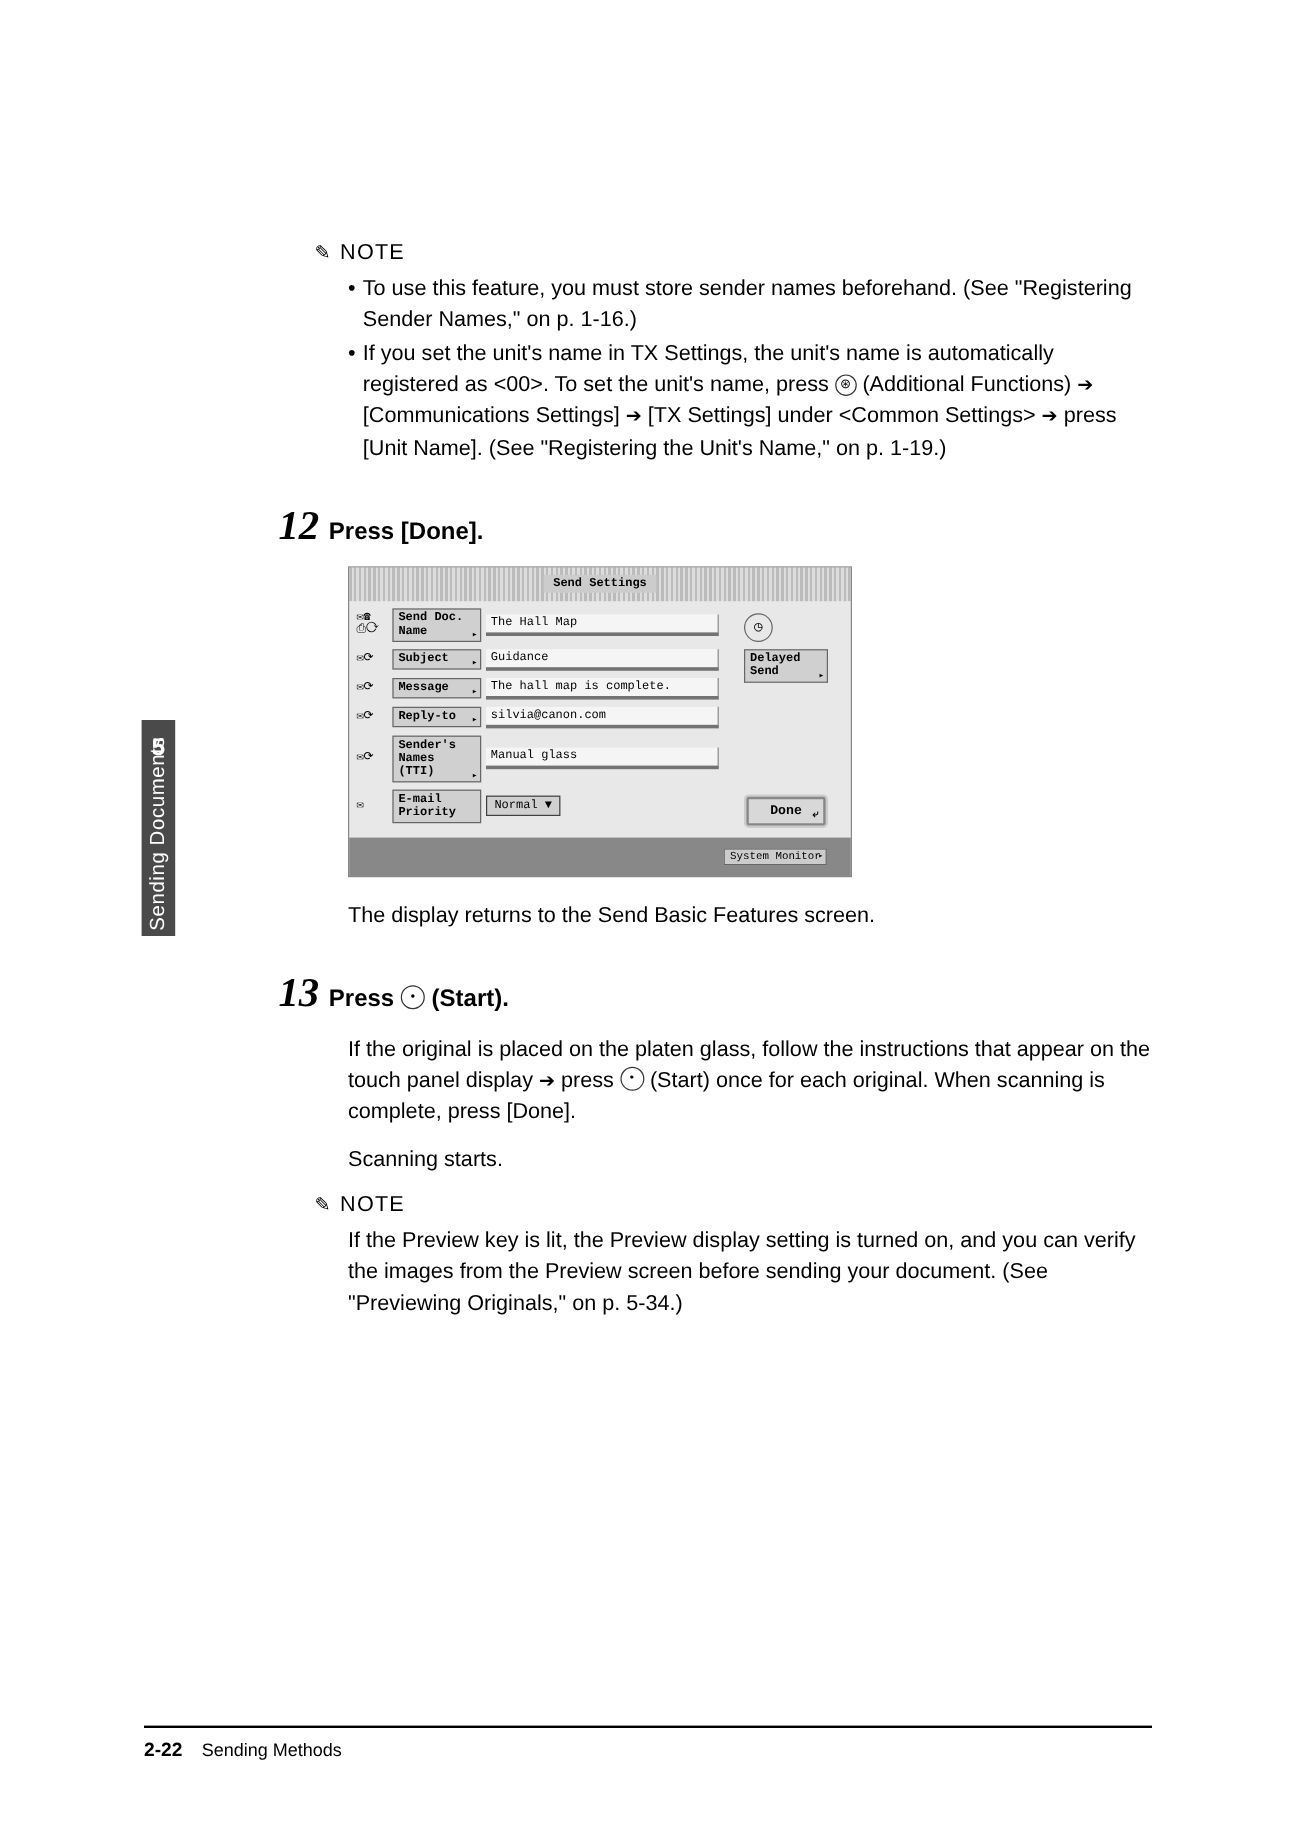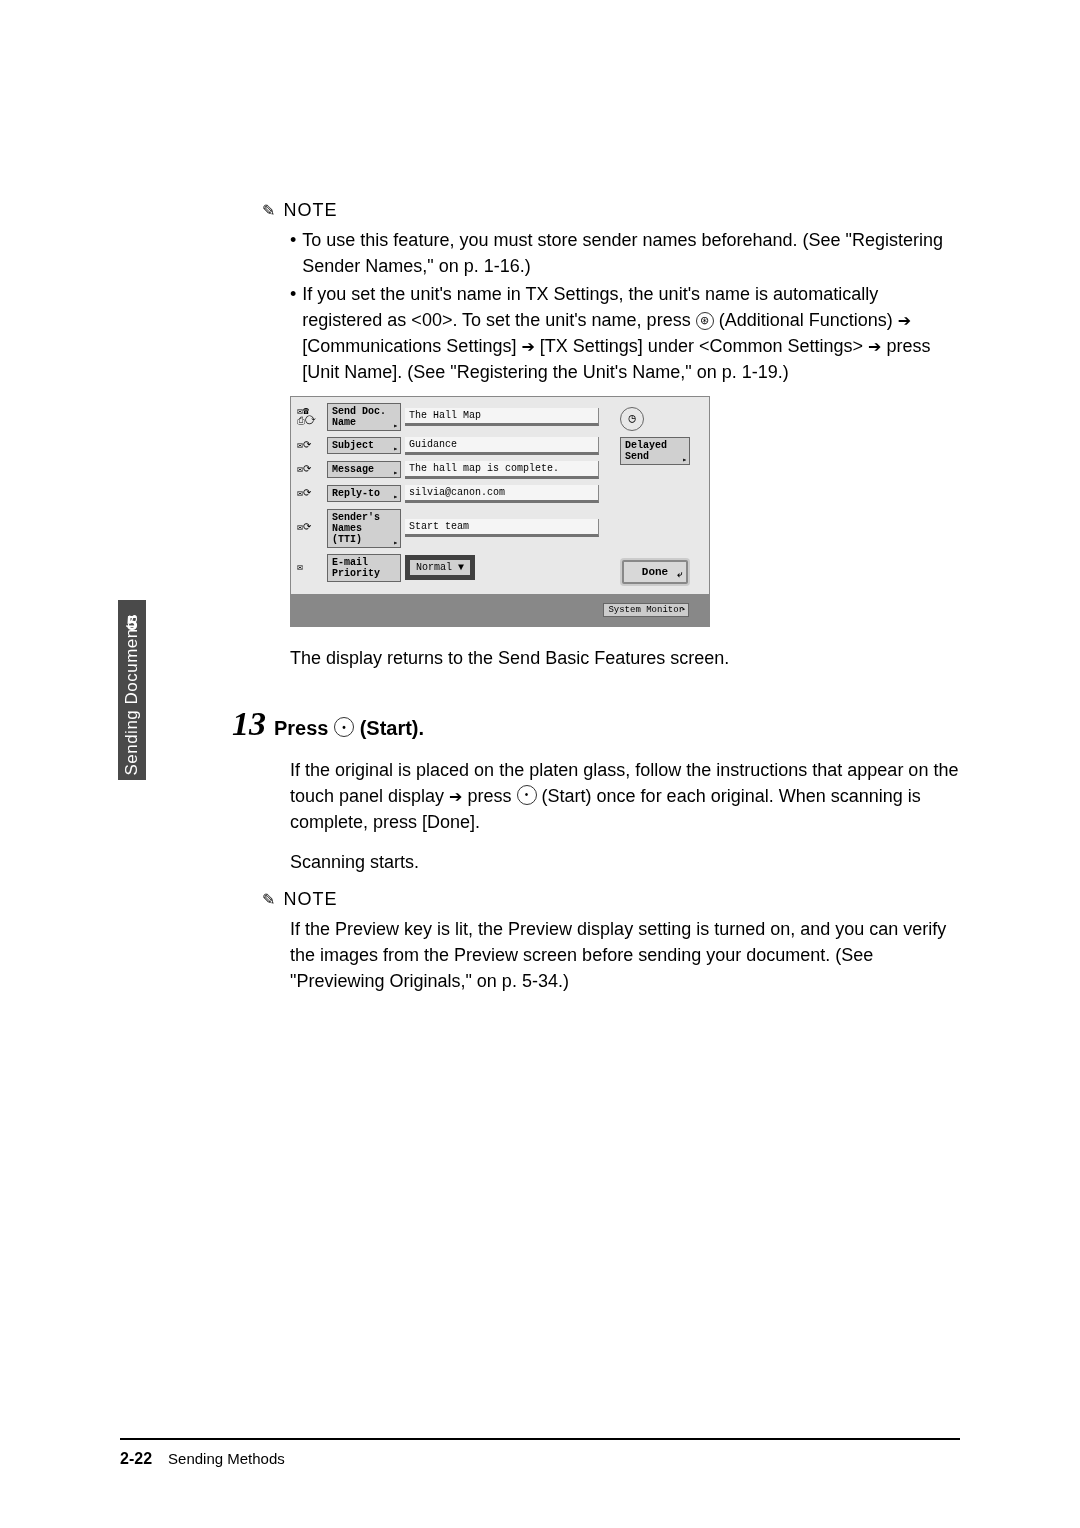--- a/index.html
+++ b/index.html
@@ -27,21 +27,21 @@
     .screen-header { height: 28px; background: repeating-linear-gradient(90deg, #bbb, #bbb 2px, #ddd 2px, #ddd 4px); display: flex; align-items: center; justify-content: center; }
     .screen-header-tab { background: #ccc; padding: 2px 8px; font-weight: bold; font-size: 10px; line-height: 1.1; text-align: center; }
     .screen-body { padding: 6px; display: flex; gap: 8px; }
     .screen-left { flex: 1; }
     .screen-row { display: flex; align-items: center; gap: 4px; margin-bottom: 6px; }
     .screen-icons { width: 26px; font-size: 10px; line-height: 1; }
     .screen-btn { background: #d0d0d0; border: 1px solid #666; padding: 2px 4px; font-size: 10px; font-weight: bold; width: 74px; display: inline-block; position: relative; }
     .screen-btn::after { content: "▸"; position: absolute; right: 2px; bottom: 0; font-size: 8px; }
     .screen-btn-noarrow::after { content: ""; }
     .screen-field { background: #f5f5f5; border-bottom: 3px solid #737373; border-right: 1px solid #888; padding: 2px 4px; font-size: 10px; flex: 1; min-height: 16px; }
-    .screen-dropdown { background: #d0d0d0; border: 5px solid #404040; padding: 2px 6px; font-size: 10px; display: inline-flex; align-items: center; gap: 6px; }
+    .screen-dropdown { background: #d0d0d0; border: 1px solid #404040; padding: 2px 6px; font-size: 10px; display: inline-flex; align-items: center; gap: 6px; }
     .screen-right { width: 96px; display: flex; flex-direction: column; justify-content: space-between; align-items: center; padding: 4px 0; }
     .screen-clock { width: 24px; height: 24px; border: 1.5px solid #666; border-radius: 50%; display: flex; align-items: center; justify-content: center; font-size: 12px; }
     .screen-delayed { background: #d0d0d0; border: 1px solid #666; padding: 2px 4px; font-size: 10px; font-weight: bold; width: 70px; position: relative; }
     .screen-delayed::after { content: "▸"; position: absolute; right: 2px; bottom: 0; font-size: 8px; }
     .screen-done { background: #d8d8d8; border: 2px solid #888; border-radius: 2px; padding: 4px 18px; font-size: 11px; font-weight: bold; position: relative; box-shadow: 0 0 0 2px #ccc; }
     .screen-done::after { content: "⤶"; position: absolute; right: 4px; bottom: 2px; font-size: 9px; }
     .screen-footer { background: #888; height: 32px; display: flex; justify-content: flex-end; align-items: center; padding: 0 20px; }
     .screen-sysmon { background: #ccc; border: 1px solid #666; font-size: 9px; padding: 1px 4px; position: relative; }
     .screen-sysmon::after { content: "▸"; position: absolute; right: 2px; font-size: 7px; }
     .page-footer { position: absolute; bottom: 60px; left: 120px; right: 120px; border-top: 2px solid #000; padding-top: 10px; display: flex; align-items: baseline; gap: 16px; }
@@ -77,23 +77,31 @@
           <span class="arrow">➔</span>
           <span> [Communications Settings] </span>
           <span class="arrow">➔</span>
           <span> [TX Settings] under &lt;Common Settings&gt; </span>
           <span class="arrow">➔</span>
           <span> press [Unit Name]. (See "Registering the Unit's Name," on p. 1-19.)</span>
         </span>
       </div>
     </div>
 
+    <div class="step-row">
+      <span class="step-num">12</span>
+      <span class="step-title">Press [Done].</span>
+    </div>
 
     <div class="screen">
       <div class="screen-box">
+        <div class="screen-header">
+          <div class="screen-header-tab">Send
+Settings</div>
+        </div>
         <div class="screen-body">
           <div class="screen-left">
             <div class="screen-row">
               <span class="screen-icons">✉☎<br>⎙⟳</span>
               <span class="screen-btn">Send Doc.
 Name</span>
               <span class="screen-field">The Hall Map</span>
             </div>
             <div class="screen-row">
               <span class="screen-icons">✉⟳</span>
@@ -107,21 +115,21 @@
             </div>
             <div class="screen-row">
               <span class="screen-icons">✉⟳</span>
               <span class="screen-btn">Reply-to</span>
               <span class="screen-field">silvia@canon.com</span>
             </div>
             <div class="screen-row">
               <span class="screen-icons">✉⟳</span>
               <span class="screen-btn">Sender's
 Names (TTI)</span>
-              <span class="screen-field">Start team</span>
+              <span class="screen-field">Manual glass</span>
             </div>
             <div class="screen-row">
               <span class="screen-icons">✉</span>
               <span class="screen-btn screen-btn-noarrow">E-mail
 Priority</span>
               <span class="screen-dropdown">
                 <span>Normal</span>
                 <span>▼</span>
               </span>
             </div>

